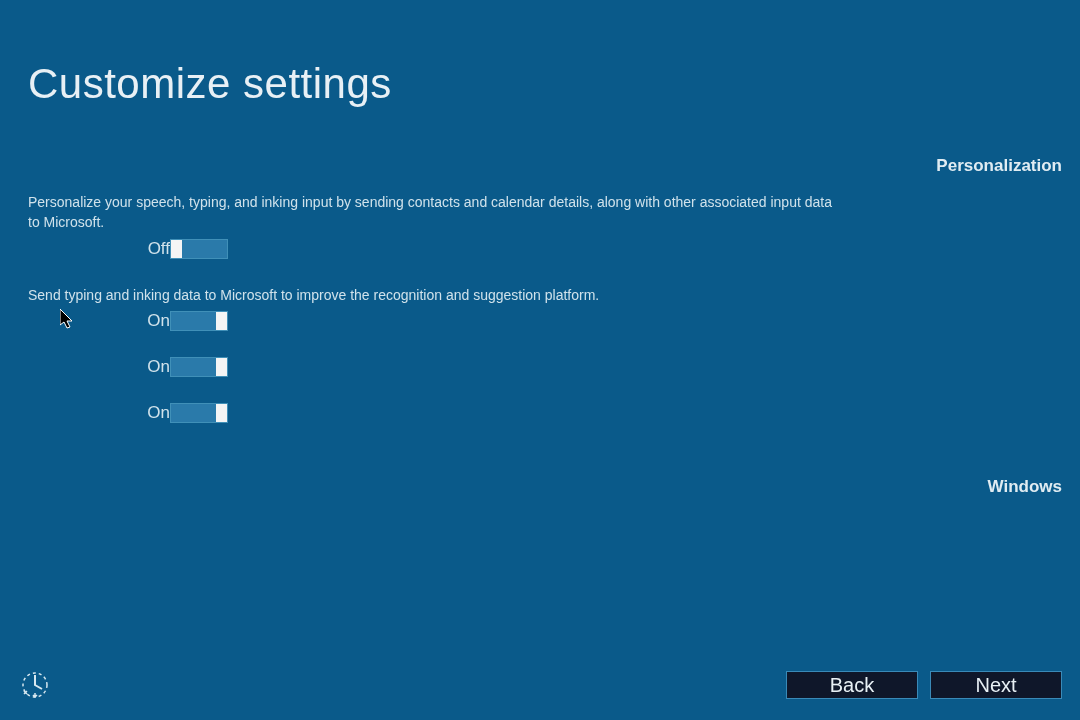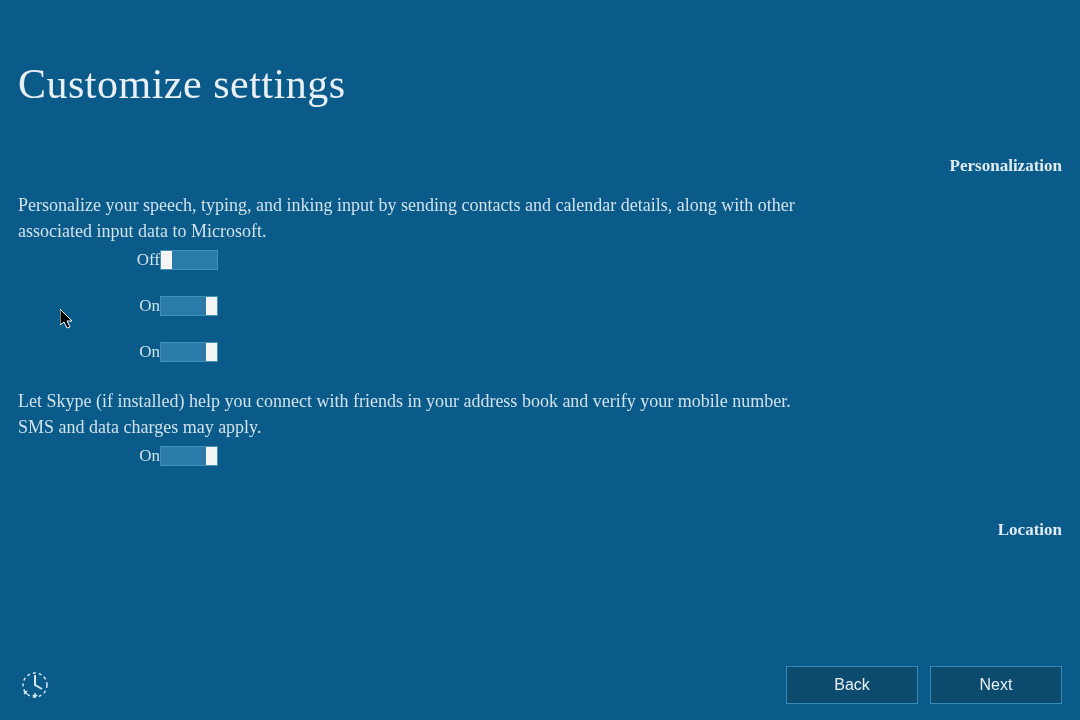--- a/index.html
+++ b/index.html
@@ -10,42 +10,41 @@
     body {
       width: 1080px;
       height: 720px;
       background: #0a5a8a;
       font-family: 'Segoe UI', Tahoma, sans-serif;
       color: #d8e8f0;
       overflow: hidden;
       position: relative;
     }
     .container {
-      padding: 60px 18px 0 18px;
-      font-family: Liberation Serif, serif;
+      padding: 60px 18px 0 28px;
     }
     .page-title {
       font-size: 42px;
       font-weight: 300;
       color: #e8f0f5;
       margin-bottom: 48px;
       letter-spacing: 0.5px;
     }
     .section-header {
       font-size: 17px;
       font-weight: 600;
       color: #e0ecf2;
       margin-bottom: 16px;
       text-align: right;
     }
     .setting-block {
       margin-bottom: 26px;
     }
     .setting-desc {
-      font-size: 18px;
+      font-size: 14px;
       font-weight: 400;
       color: #d0e2eb;
       line-height: 1.45;
       max-width: 810px;
       margin-bottom: 6px;
     }
     .toggle-row {
       display: flex;
       align-items: center;
       text-align: right;
@@ -97,25 +96,25 @@
       display: flex;
       align-items: center;
       justify-content: center;
     }
     .footer-buttons {
       display: flex;
       gap: 12px;
     }
     .btn {
       width: 132px;
-      height: 38px;
-      background: #0c4a6e;
+      height: 28px;
+      background: #0f172a;
       border: 1px solid #3a8ab8;
       color: #e8f0f5;
-      font-size: 16px;
+      font-size: 20px;
       font-family: inherit;
       cursor: pointer;
       display: flex;
       align-items: center;
       justify-content: center;
     }
     .cursor {
       position: absolute;
       left: 60px;
       top: 309px;
@@ -136,50 +135,50 @@
       <div class="setting-desc">Personalize your speech, typing, and inking input by sending contacts and calendar details, along with other associated input data to Microsoft.</div>
       <div class="toggle-row">
         <span class="toggle-state">Off</span>
         <div class="toggle off">
           <div class="toggle-thumb"></div>
         </div>
       </div>
     </div>
 
     <div class="setting-block">
+      <div class="setting-desc">Send typing and inking data to Microsoft to improve the recognition and suggestion platform.</div>
       <div class="toggle-row">
         <span class="toggle-state">On</span>
         <div class="toggle on">
           <div class="toggle-thumb"></div>
         </div>
       </div>
     </div>
 
     <div class="setting-block">
       <div class="toggle-row">
         <span class="toggle-state">On</span>
         <div class="toggle on">
           <div class="toggle-thumb"></div>
         </div>
       </div>
     </div>
 
     <div class="setting-block">
-      <div class="setting-desc">Let Skype (if installed) help you connect with friends in your address book and verify your mobile number. SMS and data charges may apply.</div>
       <div class="toggle-row">
         <span class="toggle-state">On</span>
         <div class="toggle on">
           <div class="toggle-thumb"></div>
         </div>
       </div>
     </div>
   </div>
 
   <div class="section-gap">
-    <div class="section-header">Location</div>
+    <div class="section-header">Windows</div>
   </div>
 </div>
 
 <div class="footer">
   <div class="ease-icon">
     <svg width="30" height="30" viewBox="0 0 30 30">
       <circle cx="15" cy="15" r="12" fill="none" stroke="#d8e8f0" stroke-width="1.5" stroke-dasharray="3 3"></circle>
       <path d="M 15 5 L 15 15 L 22 19" fill="none" stroke="#d8e8f0" stroke-width="2"></path>
       <path d="M 7 23 L 4 26 M 4 23 L 7 26" stroke="#d8e8f0" stroke-width="1.5" fill="none" transform="translate(0,-2)"></path>
       <path d="M 15 27 L 15 23 M 13 25 L 15 27 L 17 25" stroke="#d8e8f0" stroke-width="1.5" fill="none"></path>

